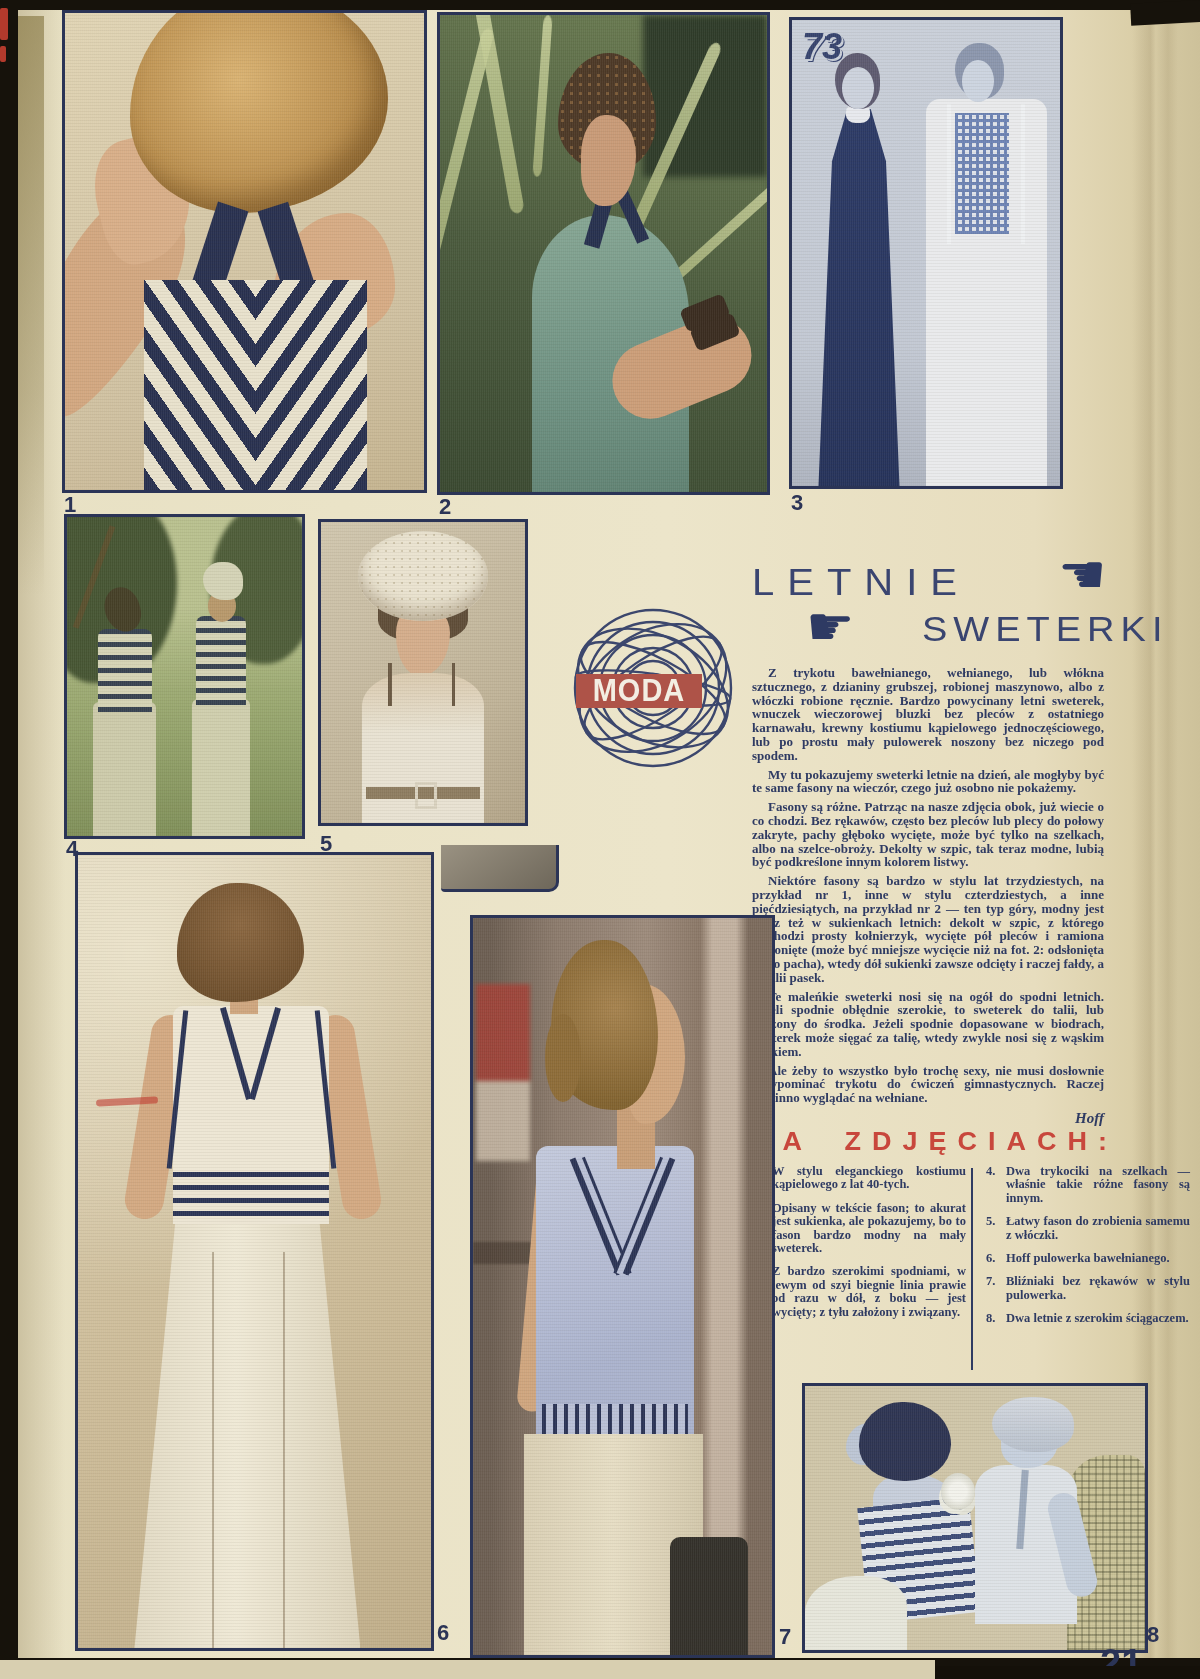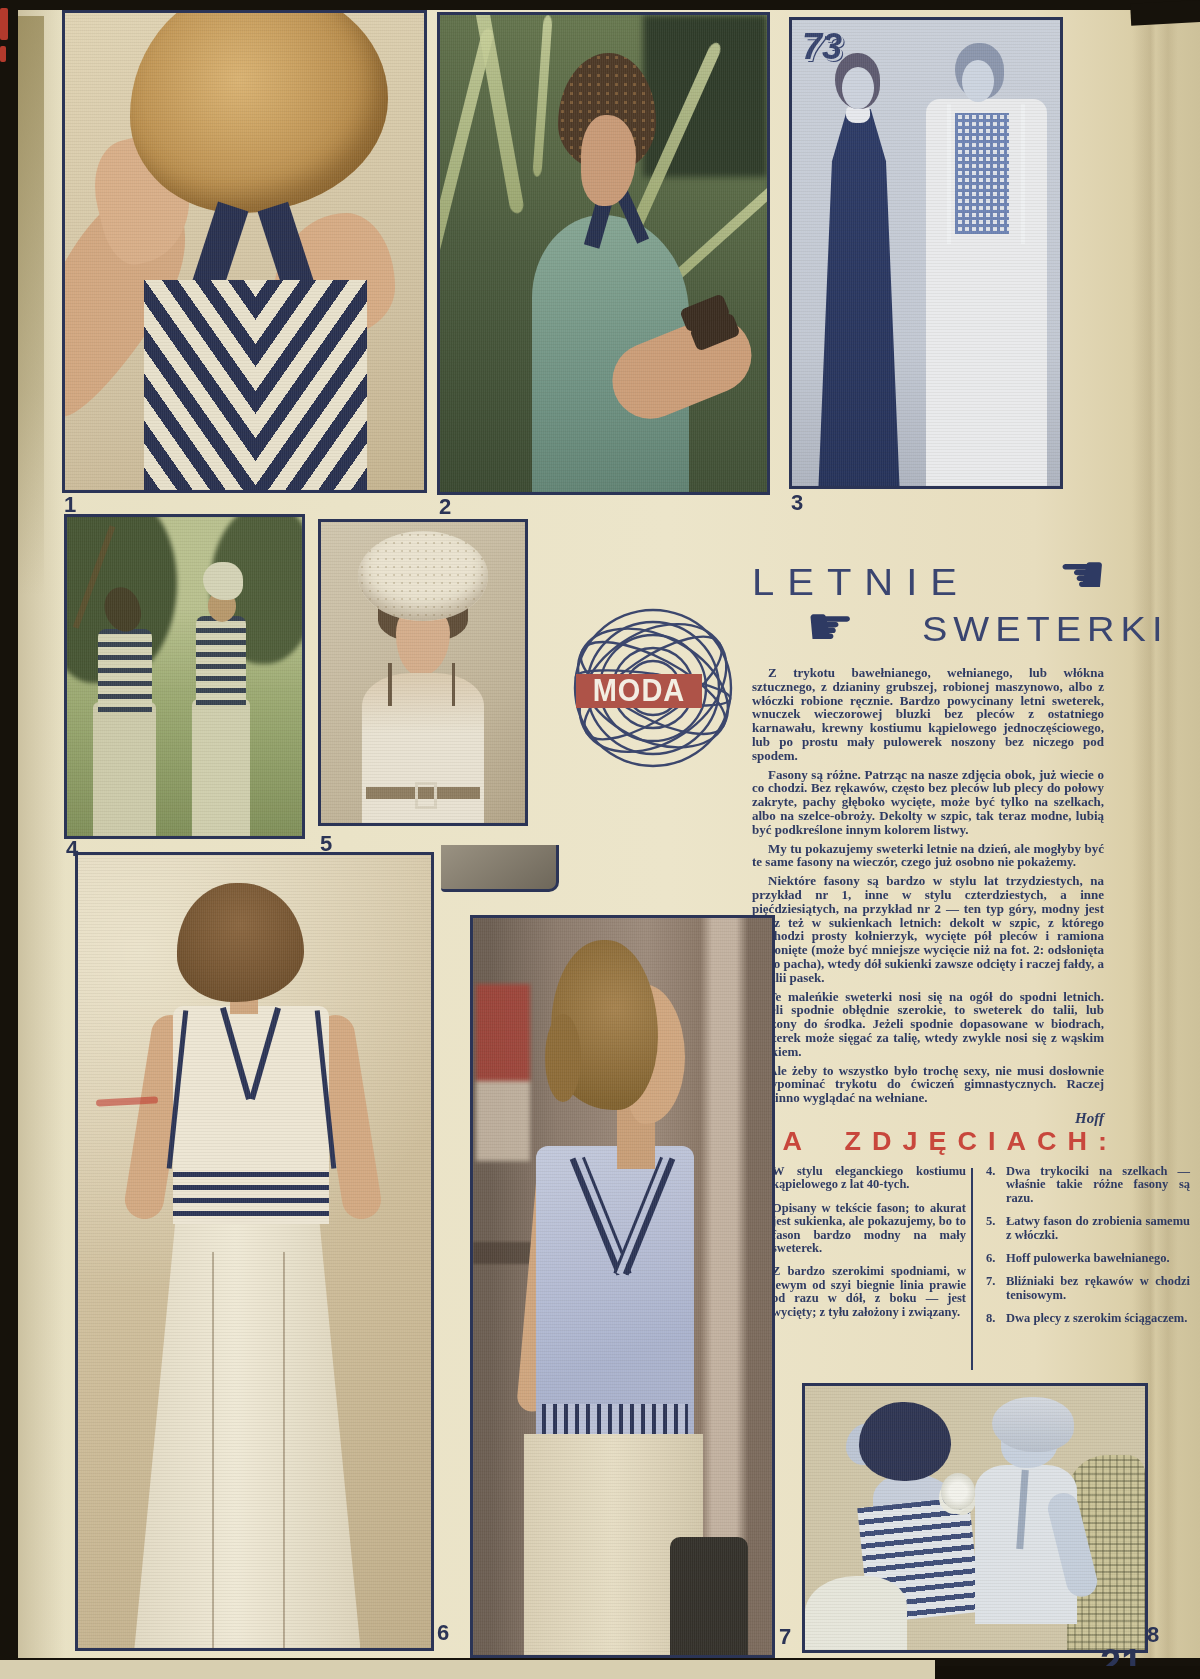--- a/index.html
+++ b/index.html
@@ -319,22 +319,22 @@
     </div>
   </div>
 
   <div class="title-line t1">LETNIE</div>
   <div class="hand hand-l">☚</div>
   <div class="hand hand-r">☛</div>
   <div class="title-line t2">SWETERKI</div>
 
   <div class="article abs">
     <p>Z trykotu bawełnianego, wełnianego, lub włókna sztucznego, z dzianiny grubszej, robionej maszynowo, albo z włóczki robione ręcznie. Bardzo powycinany letni sweterek, wnuczek wieczorowej bluzki bez pleców z ostatniego karnawału, krewny kostiumu kąpielowego jednoczęściowego, lub po prostu mały pulowerek noszony bez niczego pod spodem.</p>
+    <p>My tu pokazujemy sweterki letnie na dzień, ale mogłyby być te same fasony na wieczór, czego już osobno nie pokażemy.</p>
     <p>Fasony są różne. Patrząc na nasze zdjęcia obok, już wiecie o co chodzi. Bez rękawów, często bez pleców lub plecy do połowy zakryte, pachy głęboko wycięte, może być tylko na szelkach, albo na szelce-obroży. Dekolty w szpic, tak teraz modne, lubią być podkreślone innym kolorem listwy.</p>
-    <p>My tu pokazujemy sweterki letnie na dzień, ale mogłyby być te same fasony na wieczór, czego już osobno nie pokażemy.</p>
     <p>Niektóre fasony są bardzo w stylu lat trzydziestych, na przykład nr 1, inne w stylu czterdziestych, a inne pięćdziesiątych, na przykład nr 2 — ten typ góry, modny jest teraz też w sukienkach letnich: dekolt w szpic, z którego wychodzi prosty kołnierzyk, wycięte pół pleców i ramiona odsłonięte (może być mniejsze wycięcie niż na fot. 2: odsłonięta tylko pacha), wtedy dół sukienki zawsze odcięty i raczej fałdy, a w talii pasek.</p>
     <p>Te maleńkie sweterki nosi się na ogół do spodni letnich. Jeżeli spodnie obłędnie szerokie, to sweterek do talii, lub noszony do środka. Jeżeli spodnie dopasowane w biodrach, sweterek może sięgać za talię, wtedy zwykle nosi się z wąskim paskiem.</p>
     <p>Ale żeby to wszystko było trochę sexy, nie musi dosłownie przypominać trykotu do ćwiczeń gimnastycznych. Raczej powinno wyglądać na wełniane.</p>
   </div>
   <div class="byline abs">Hoff</div>
 
   <div class="cap-head abs">NA ZDJĘCIACH:</div>
   <div class="cap-divider abs"></div>
 
   <div class="cap-col cap-left">
@@ -348,37 +348,37 @@
     </div>
     <div class="cap-item">
       <span class="n">3.</span>
       <span class="t">Z bardzo szerokimi spodniami, w lewym od szyi biegnie linia prawie od razu w dół, z boku — jest wycięty; z tyłu założony i związany.</span>
     </div>
   </div>
 
   <div class="cap-col cap-right">
     <div class="cap-item">
       <span class="n">4.</span>
-      <span class="t">Dwa trykociki na szelkach — właśnie takie różne fasony są razu.</span>
+      <span class="t">Dwa trykociki na szelkach — właśnie takie różne fasony są innym.</span>
     </div>
     <div class="cap-item">
       <span class="n">5.</span>
       <span class="t">Łatwy fason do zrobienia samemu z włóczki.</span>
     </div>
     <div class="cap-item">
       <span class="n">6.</span>
       <span class="t">Hoff pulowerka bawełnianego.</span>
     </div>
     <div class="cap-item">
       <span class="n">7.</span>
-      <span class="t">Bliźniaki bez rękawów w chodzi tenisowym.</span>
+      <span class="t">Bliźniaki bez rękawów w stylu pulowerka.</span>
     </div>
     <div class="cap-item">
       <span class="n">8.</span>
-      <span class="t">Dwa plecy z szerokim ściągaczem.</span>
+      <span class="t">Dwa letnie z szerokim ściągaczem.</span>
     </div>
   </div>
 
   <div class="photo" style="left:75px;top:852px;width:353px;height:793px;">
     <div class="p6-bg abs"></div>
     <div class="p6-pants abs"></div>
     <div class="p6-crease abs" style="left:38%;"></div>
     <div class="p6-crease abs" style="left:58%;"></div>
     <div class="p6-arm-l abs"></div>
     <div class="p6-arm-r abs"></div>

